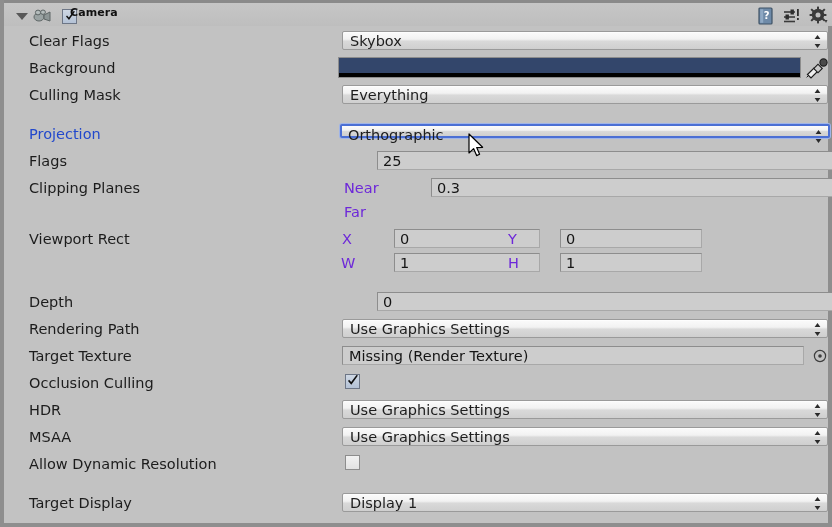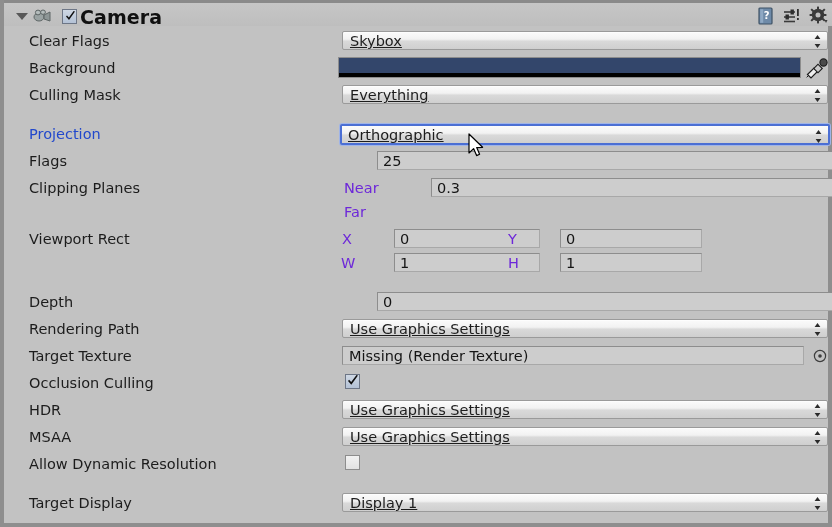--- a/index.html
+++ b/index.html
@@ -61,23 +61,23 @@
     border: 1px solid #6d7686;
     box-sizing: border-box;
   }
   .hdr-check .tick {
     position: absolute;
     left: 2px; top: 0px;
     width: 11px; height: 12px;
   }
   #comp-title {
     position: absolute;
-    left: 76px; top: 3px;
+    left: 66px; top: 3px;
     font-weight: bold;
-    font-size: 19px;
+    font-size: 11px;
     letter-spacing: 0.1px;
     color: #101010;
   }
   .hdr-icons {
     position: absolute;
     right: 6px; top: 3px;
     height: 21px;
   }
   .hdr-ico {
     display: inline-block;
@@ -116,21 +116,20 @@
   }
   .popup.focused {
     border: 2px solid #4b6fd4;
     box-shadow: 0 0 0 1px #9fb4e8;
   }
   .popup .ptxt {
     position: absolute;
     left: 7px; top: 1px;
     color: #1d1d1d;
     white-space: nowrap;
-    text-decoration: underline;
   }
   .popup.focused .ptxt { left: 6px; top: 0px; }
   .updown {
     position: absolute;
     right: 6px; top: 3px;
     width: 7px; height: 13px;
   }
 
   
   .tfield {
@@ -290,21 +289,21 @@
       <span class="updown">
         <svg width="7" height="13" viewBox="0 0 7 13">
             <path d="M3.5 0 L6.4 4 L0.6 4 Z M3.5 13 L0.6 9 L6.4 9 Z" fill="#2b2b2b"></path>
           </svg>
       </span>
     </div>
   </div>
 
   <div class="row" style="top:124px;">
     <div class="lbl modified" style="color: rgb(34, 72, 204);">Projection</div>
-    <div class="popup focused" style="left:336px; top:0px; width:490px; height:21px;">
+    <div class="popup focused" style="left:336px; top:0px; width:490px; height:14px;">
       <span class="ptxt" style="top:1px;">Orthographic</span>
       <span class="updown" style="top:4px;">
         <svg width="7" height="13" viewBox="0 0 7 13">
             <path d="M3.5 0 L6.4 4 L0.6 4 Z M3.5 13 L0.6 9 L6.4 9 Z" fill="#2b2b2b"></path>
           </svg>
       </span>
     </div>
   </div>
 
   <div class="row" style="top:151px;">

